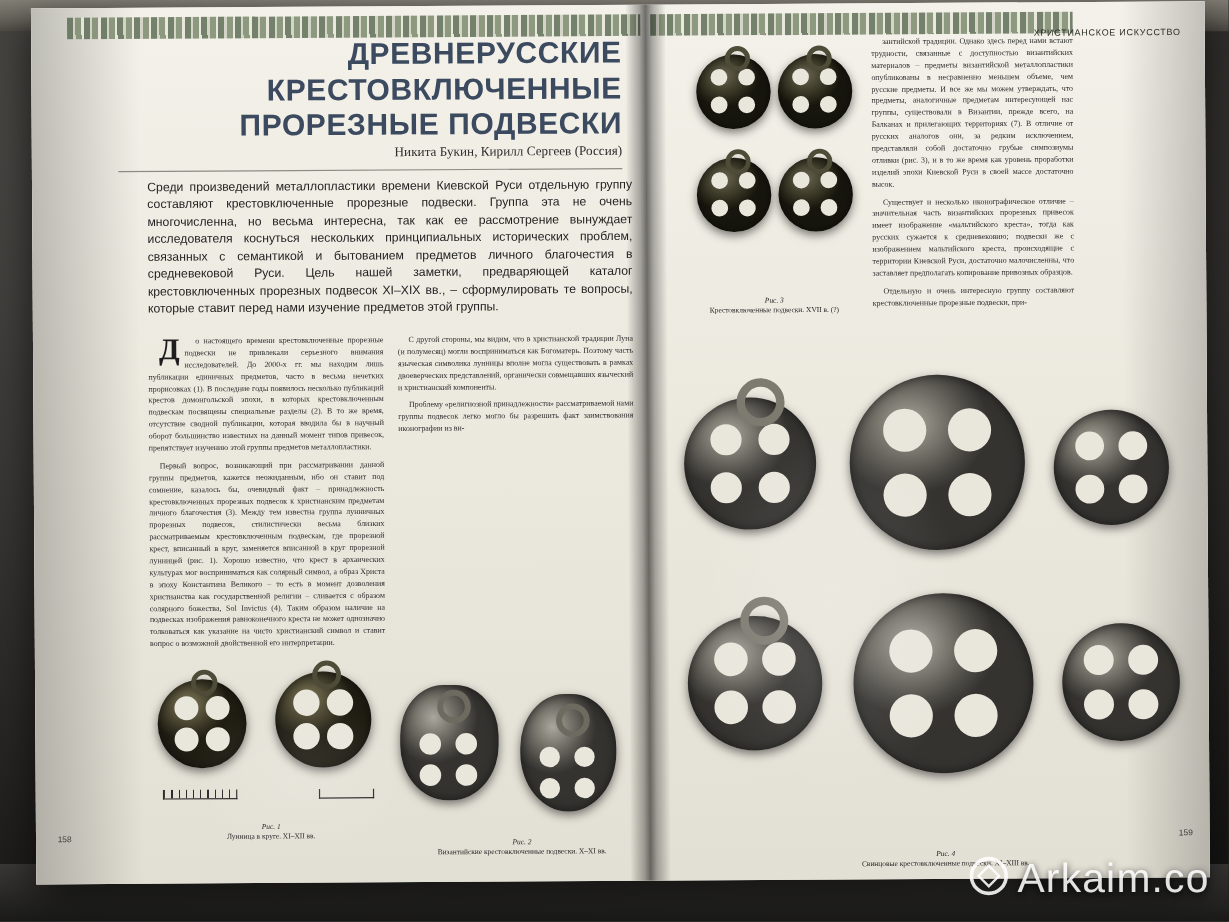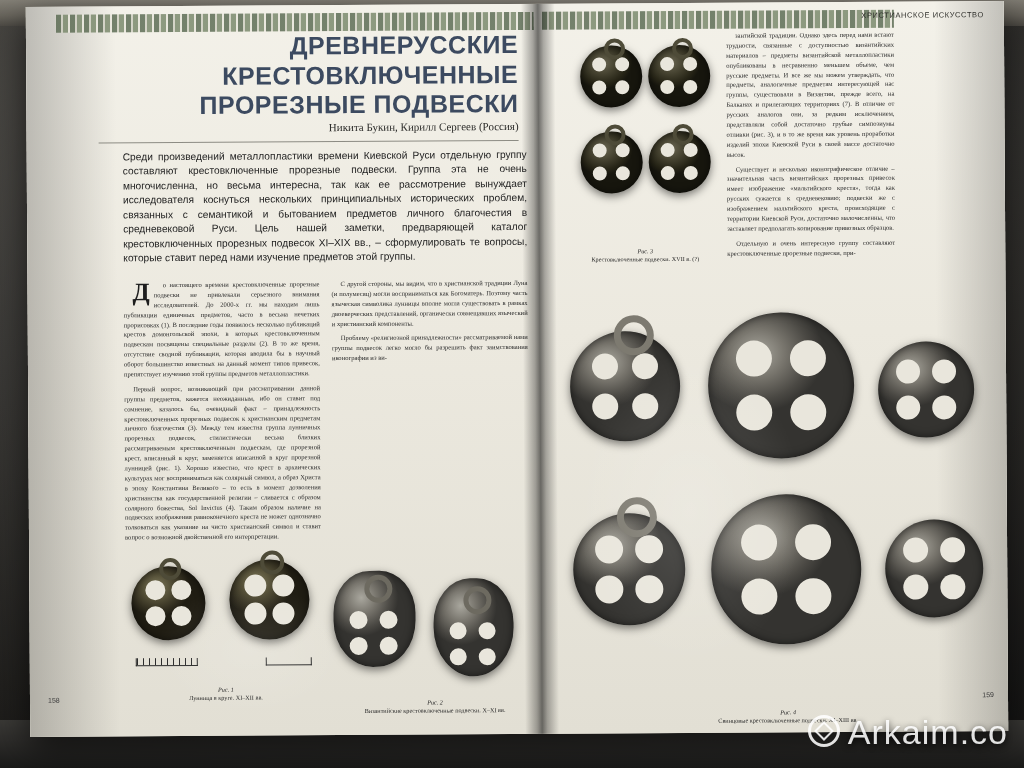--- a/index.html
+++ b/index.html
@@ -86,21 +86,21 @@
         #cfcfc2 5px, #cfcfc2 7px,
         #7b8a6d 7px, #7b8a6d 12px,
         #e8e6dc 12px, #e8e6dc 14px);
     opacity: .85;
   }
   .ornament.left  { left: 30px;  width: 478px; }
   .ornament.right { left: 516px; width: 352px; }
 
   .run-head {
     position: absolute;
-    top: 9px;
+    top: 21px;
     right: 20px;
     font-size: 7.5px;
     letter-spacing: .6px;
     color: #2e2e2a;
     font-family: "Liberation Sans", sans-serif;
   }
 
   
   .title {
     position: absolute;

